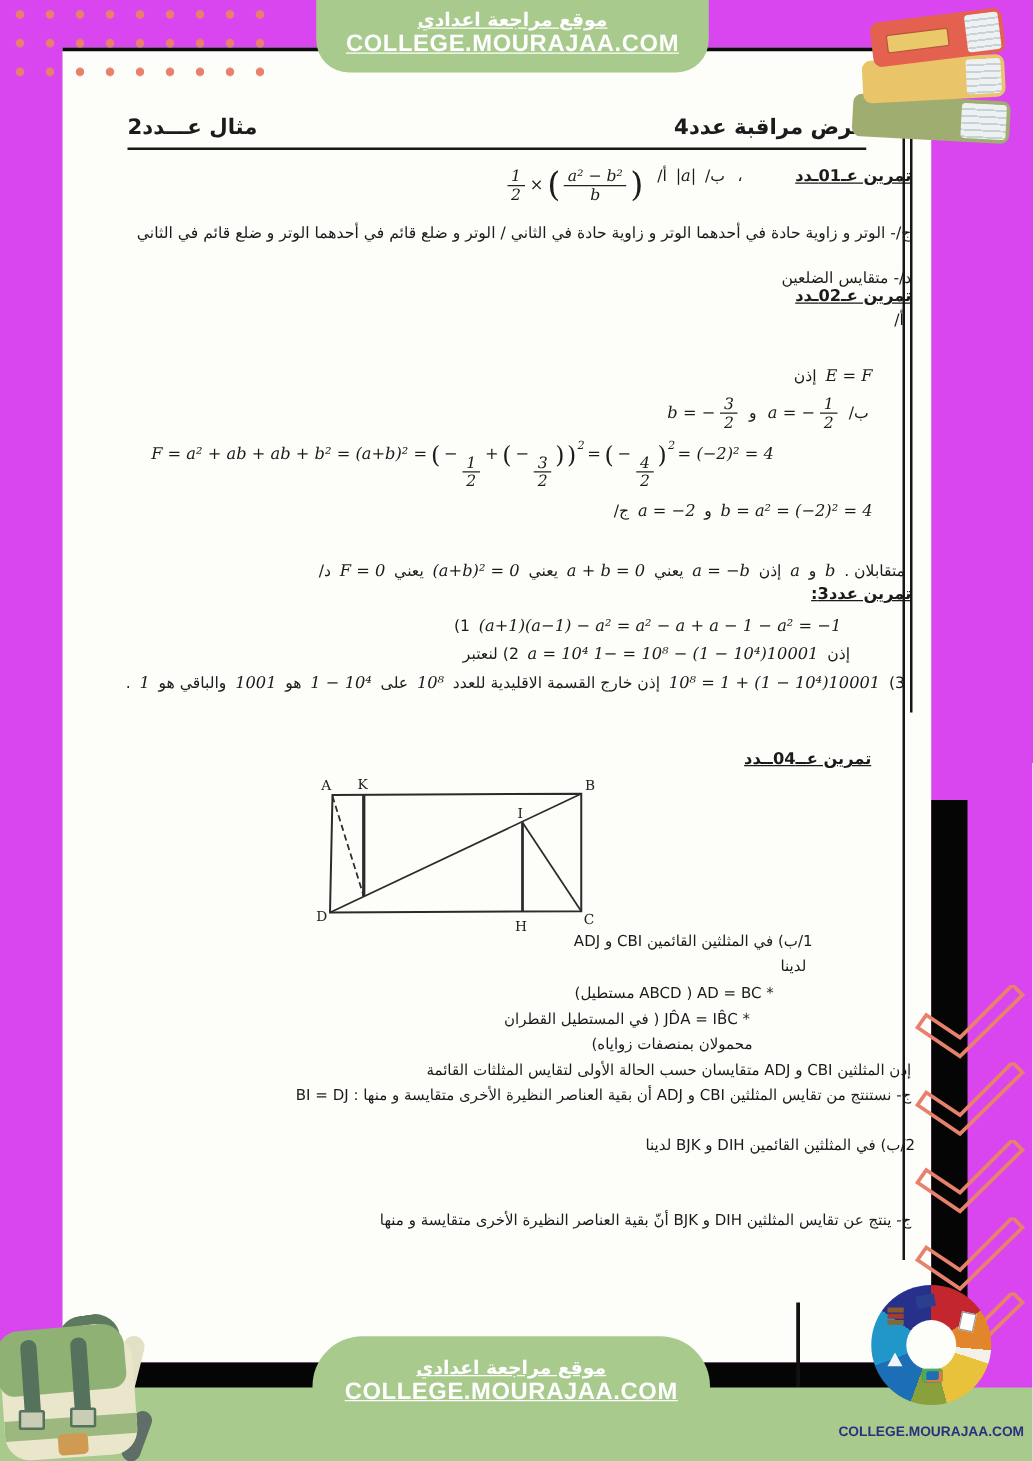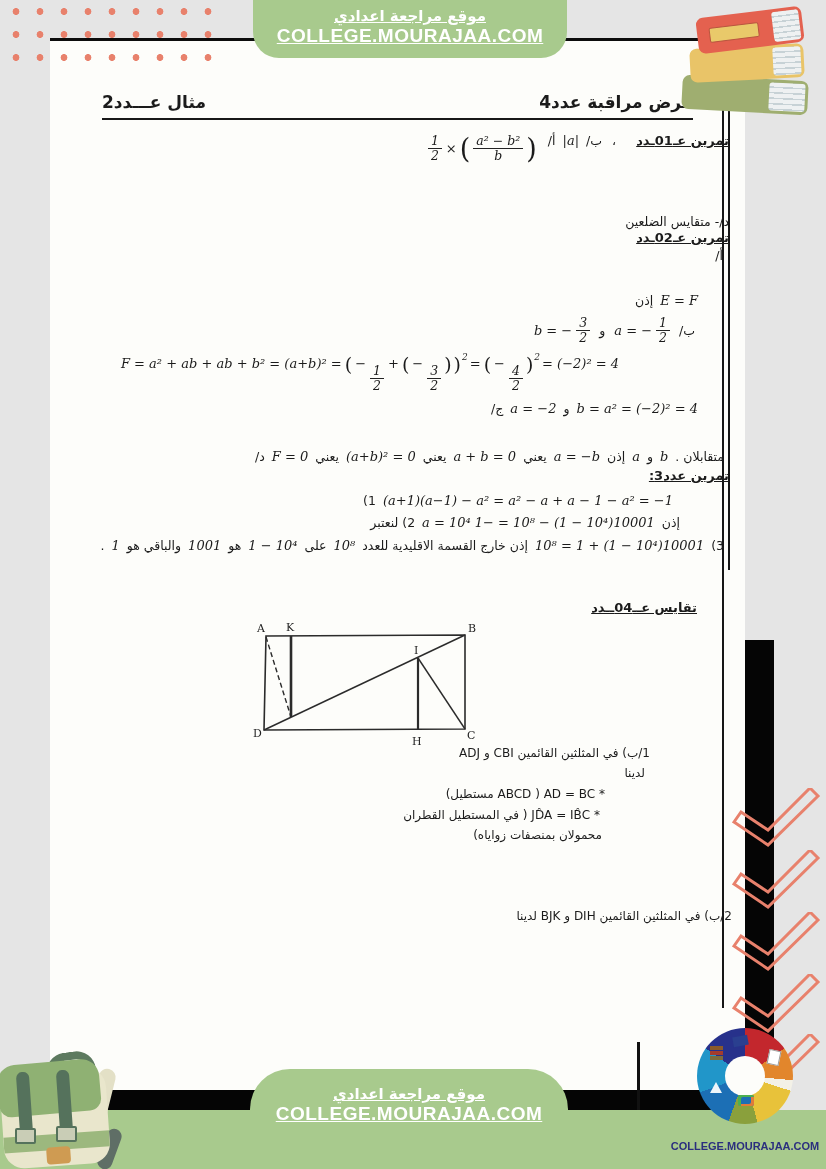--- a/index.html
+++ b/index.html
@@ -1,16 +1,16 @@
 <!DOCTYPE html>
 <html lang="ar"><head>
 <meta charset="utf-8">
 <style>
   html,body{margin:0;padding:0;}
-  #root{position:relative;width:826px;height:1169px;background:#e5e5e5;overflow:hidden;
+  #root{position:relative;width:826px;height:1169px;background:#d946ef;overflow:hidden;
         font-family:"DejaVu Sans",sans-serif;color:#1b1b1b;}
   .abs{position:absolute;}
   
   #page{left:50px;top:38px;width:695px;height:1052px;background:#fdfdfa;z-index:1;}
   #page-top-edge{left:50px;top:38px;width:695px;height:3px;background:#0c0c0c;z-index:2;}
   .edge-line{background:#161616;z-index:2;}
   #band-right{left:745px;top:640px;width:29px;height:450px;background:#050505;z-index:2;}
   #band-bottom{left:95px;top:1090px;width:683px;height:22px;background:#050505;z-index:2;}
   #tick-bottom{left:637px;top:1042px;width:3px;height:68px;background:#111;z-index:3;}
   
@@ -117,36 +117,37 @@
     </svg>
 
   <div class="abs" style="left:50px;top:38px;width:695px;height:1052px;z-index:3;">
 
     <div class="doc-abs" id="title-row">
       <span class="doc-title ar">فرض مراقبة عدد4</span>
       <span class="doc-title ar">مثال عـــدد2</span>
     </div>
 
     <div class="doc-abs row-rtl" style="top:92px;right:16px;left:20px;">
-      <span class="ar head-ex" style="margin-left:10px;">تمرين عـ01ـدد</span>
+      <span class="ar head-ex" style="margin-left:32px;">تمرين عـ01ـدد</span>
       <span><span class="tk-ar">أ/</span><span class="tk-m">|a|</span><span class="tk-ar">،</span><span class="tk-ar">ب/</span></span>
       <span class="fx fx-big">
           <span class="frac">
             <span class="fn">1</span>
             <span class="fd">2</span>
           </span>
           <span class="tk-m">×</span>
           <span class="tk-par">(</span>
           <span class="frac">
             <span class="fn">a² − b²</span>
             <span class="fd">b</span>
           </span>
           <span class="tk-par">)</span>
         </span>
     </div>
+    <div class="doc-abs ar" style="top:138px;right:16px;left:26px;white-space:normal;line-height:20px;text-align:justify;">ج/- الوتر و زاوية حادة في أحدهما الوتر و زاوية حادة في الثاني / الوتر و ضلع قائم في أحدهما  الوتر و ضلع قائم في الثاني</div>
     <div class="doc-abs ar" style="top:176px;right:16px;">د/- متقايس الضلعين</div>
 
     <div class="doc-abs ar head-ex" style="top:192px;right:16px;">تمرين عـ02ـدد</div>
     <div class="doc-abs ar" style="top:210px;right:22px;">أ/</div>
     <div class="doc-abs row-rtl" style="top:252px;right:45px;"><span class="tk-ar">إذن</span><span class="tk-m">E = F</span></div>
     <div class="doc-abs row-rtl" style="top:278px;right:45px;"><span class="tk-ar">ب/</span><span class="tk-g">
           <span class="tk-m">a = −</span>
           <span class="frac">
             <span class="fn">1</span>
             <span class="fd">2</span>
@@ -169,44 +170,47 @@
           <span class="fd">2</span>
         </span><span class="tk-par">)</span><span class="tk-sup">2</span><span class="tk-m">= (−2)² = 4</span></div>
     <div class="doc-abs row-rtl" style="top:360px;right:45px;"><span class="tk-ar">ج/</span><span class="tk-m">a = −2</span><span class="tk-ar">و</span><span class="tk-m">b = a² = (−2)² = 4</span></div>
     <div class="doc-abs row-rtl" style="top:408px;right:16px;"><span class="tk-ar">د/</span><span class="tk-m">F = 0</span><span class="tk-ar">يعني</span><span class="tk-m">(a+b)² = 0</span><span class="tk-ar">يعني</span><span class="tk-m">a + b = 0</span><span class="tk-ar">يعني</span><span class="tk-m">a = −b</span><span class="tk-ar">إذن</span><span class="tk-m">a</span><span class="tk-ar">و</span><span class="tk-m">b</span><span class="tk-ar">متقابلان .</span></div>
 
     <div class="doc-abs ar head-ex" style="top:430px;right:16px;">تمرين عدد3:</div>
     <div class="doc-abs row-rtl" style="top:452px;right:70px;text-align:center;"><span class="tk-ar">1)</span><span class="tk-m">(a+1)(a−1) − a² = a² − a + a − 1 − a² = −1</span></div>
     <div class="doc-abs row-rtl" style="top:474px;right:60px;"><span class="tk-ar">2) لنعتبر</span><span class="tk-m">a = 10⁴</span><span class="tk-ar">إذن</span><span class="tk-m">10001(10⁴ − 1) − 10⁸ = −1</span></div>
     <div class="doc-abs row-rtl" style="top:497px;right:16px;"><span class="tk-ar">3)</span><span class="tk-m">10001(10⁴ − 1) + 1 = 10⁸</span><span class="tk-ar">إذن خارج القسمة الاقليدية للعدد</span><span class="tk-m">10⁸</span><span class="tk-ar">على</span><span class="tk-m">10⁴ − 1</span><span class="tk-ar">هو</span><span class="tk-m">1001</span><span class="tk-ar">والباقي هو</span><span class="tk-m">1</span><span class="tk-ar">.</span></div>
 
-    <div class="doc-abs ar head-ex" style="top:562px;right:48px;">تقايس عــ04ــدد</div>
+    <div class="doc-abs ar head-ex" style="top:562px;right:48px;">تمرين عــ04ــدد</div>
 
     <svg class="abs" id="figure" width="238" height="136" viewBox="0 0 238 136">
       <polygon points="23,18 222,17 222,111 21,112" fill="none" stroke="#2b2b2b" stroke-width="1.6"></polygon>
       <line x1="21" y1="112" x2="222" y2="17" stroke="#2b2b2b" stroke-width="1.4"></line>
       <line x1="48" y1="18" x2="48" y2="99" stroke="#2b2b2b" stroke-width="2.6"></line>
       <line x1="23" y1="19" x2="48" y2="99" stroke="#2b2b2b" stroke-width="1.4" stroke-dasharray="5,3"></line>
       <line x1="175" y1="40" x2="175" y2="111" stroke="#2b2b2b" stroke-width="2.2"></line>
       <line x1="175" y1="40" x2="222" y2="111" stroke="#2b2b2b" stroke-width="1.4"></line>
       <text x="14" y="14">A</text>
       <text x="43" y="13">K</text>
       <text x="225" y="14">B</text>
       <text x="171" y="36">I</text>
       <text x="10" y="119">D</text>
       <text x="169" y="127">H</text>
       <text x="224" y="121">C</text>
     </svg>
 
     <div class="doc-abs ar ex4l" style="top:708px;right:95px;">1/ب) في المثلثين القائمين CBI و ADJ</div>
     <div class="doc-abs ar ex4l" style="top:728px;right:100px;">لدينا</div>
-    <div class="doc-abs ar ex4l" style="top:749px;right:140px;">* AD = BC ( ABCD مستطيل)</div>
+    <div class="doc-abs ar ex4l" style="top:749px;right:126px;">* AD = BC ( ABCD مستطيل)</div>
     <div class="doc-abs ar ex4l" style="top:770px;right:145px;">* JD̂A = IB̂C ( في المستطيل القطران</div>
     <div class="doc-abs ar ex4l" style="top:790px;right:143px;">محمولان بمنصفات زواياه)</div>
+    <div class="doc-abs ar ex4l" style="top:811px;right:16px;">إذن المثلثين CBI و ADJ متقايسان حسب الحالة الأولى لتقايس المثلثات القائمة</div>
+    <div class="doc-abs ar ex4l" style="top:831px;right:16px;">ج- نستنتج من تقايس المثلثين CBI و ADJ أن بقية العناصر النظيرة الأخرى متقايسة و منها : BI = DJ</div>
     <div class="doc-abs ar ex4l" style="top:871px;right:13px;">2/ب) في المثلثين القائمين DIH و BJK لدينا</div>
+    <div class="doc-abs ar ex4l" style="top:931px;right:16px;">ج- ينتج عن تقايس المثلثين DIH و BJK أنّ بقية العناصر النظيرة الأخرى متقايسة و منها</div>
   </div>
 
   <div class="abs" id="footer-band"></div>
   <div class="abs banner" id="banner-bottom">
     <span class="site-ar" style="margin-top:16px">موقع مراجعة اعدادي</span>
     <span class="site-url">COLLEGE.MOURAJAA.COM</span>
   </div>
 
   <div class="abs" id="logo-ring"></div>
   <div class="abs" id="logo-hole"></div>

